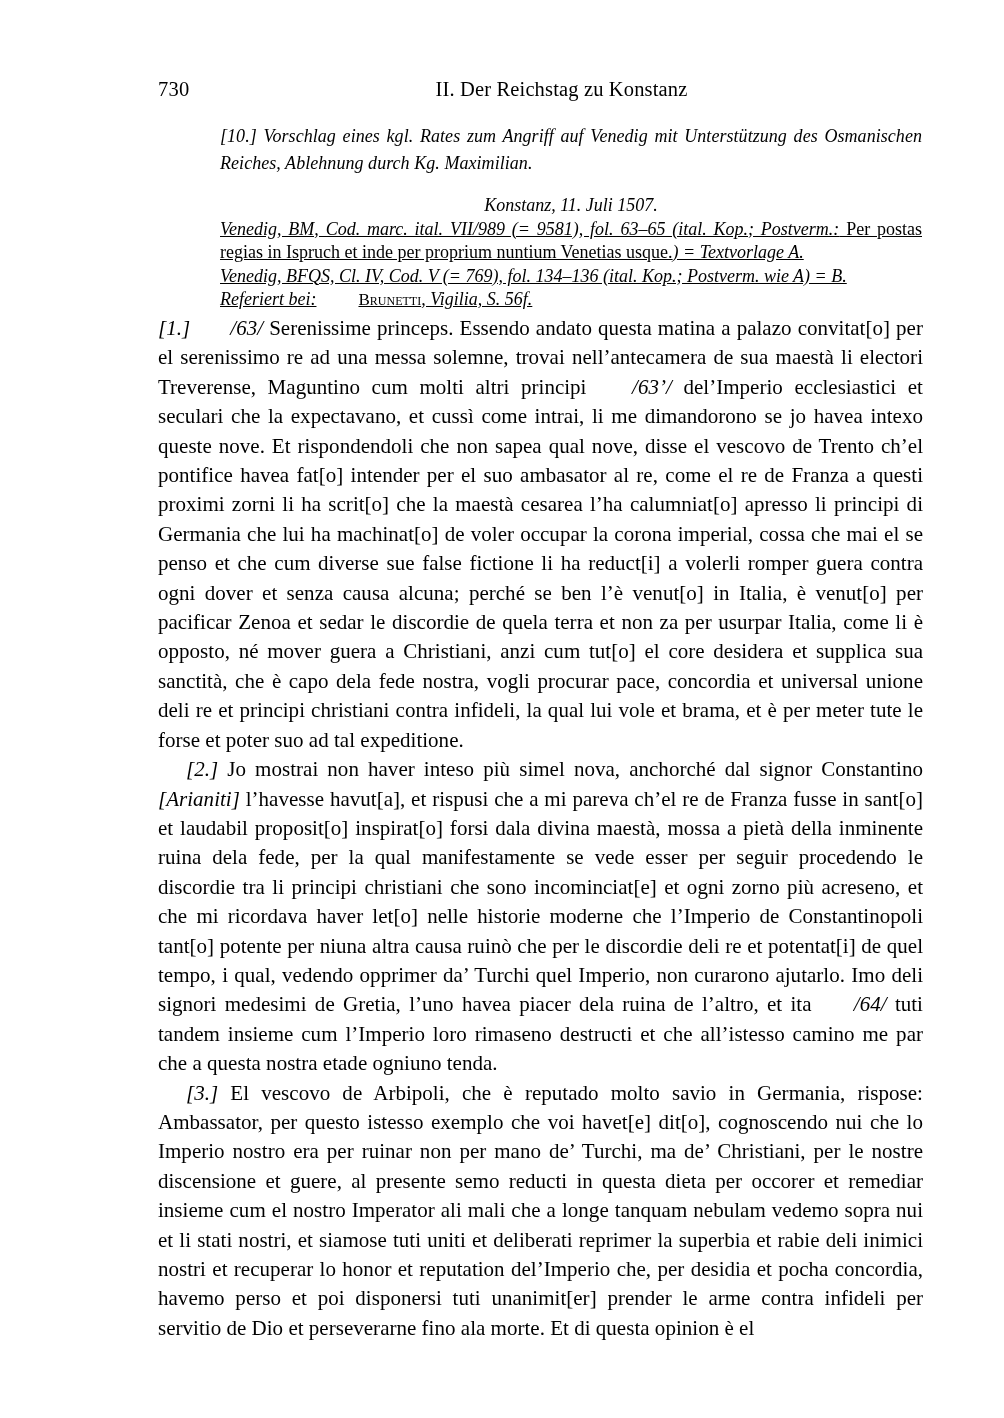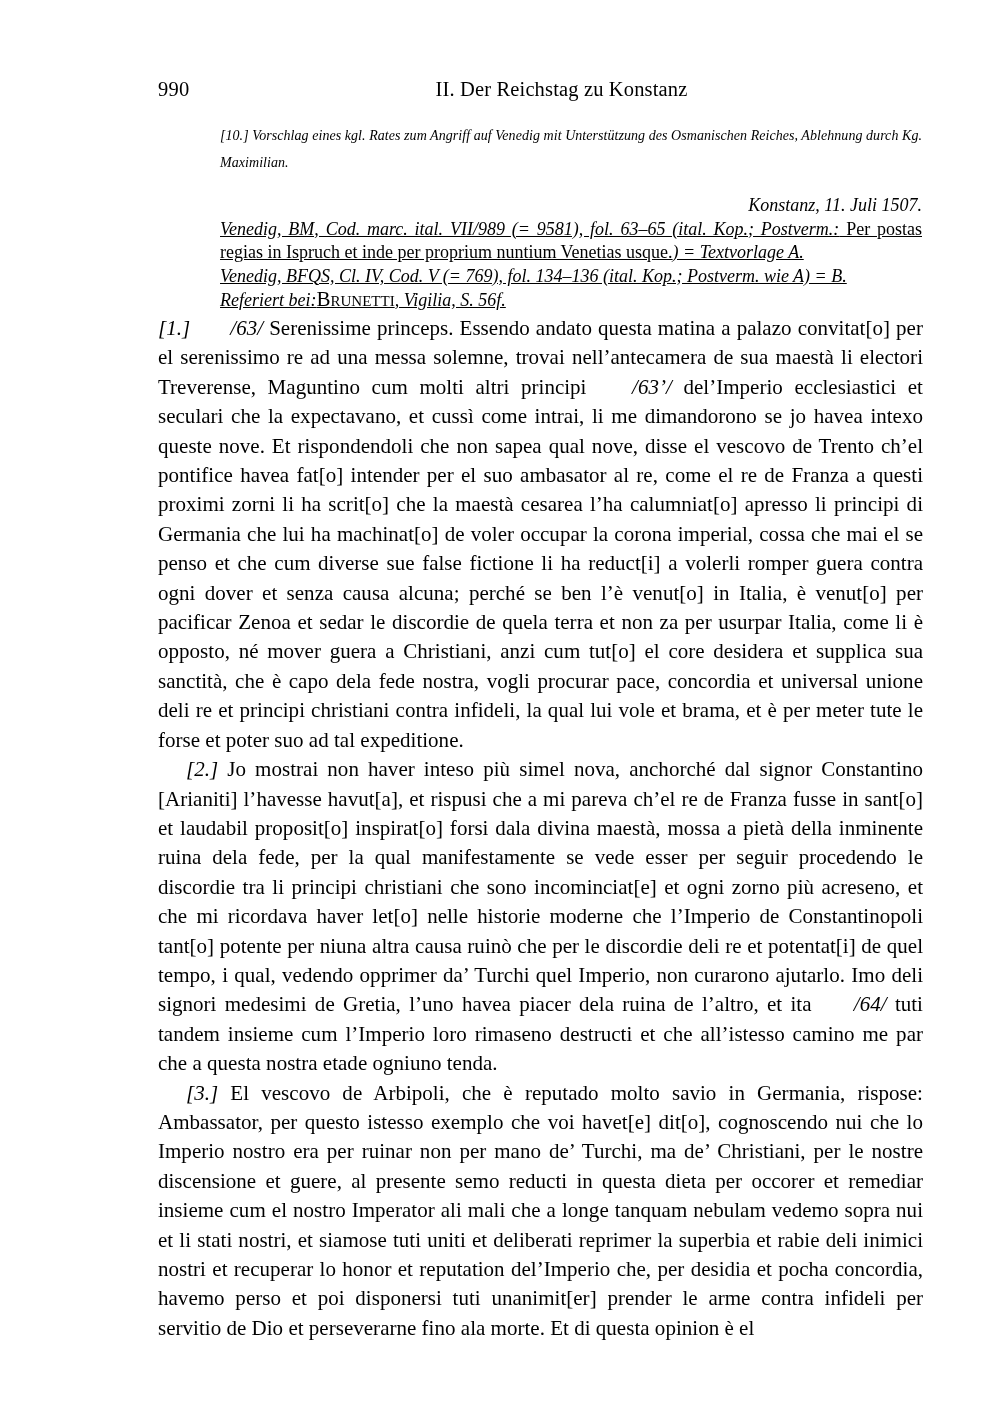--- a/index.html
+++ b/index.html
@@ -48,50 +48,51 @@
 
   
   .doc-head {
     position: absolute;
     left: 220px;
     top: 123px;
     width: 702px;
   }
   .doc-title {
     font-style: italic;
-    font-size: 14px;
+    font-size: 18px;
     line-height: 26.5px;
     text-align: justify;
     text-align-last: left;
     margin: 0;
     letter-spacing: 0.05px;
   }
   .doc-date {
     font-style: italic;
     font-size: 18px;
     line-height: 23.5px;
     margin: 18px 0 0 0;
-    text-align: right;
+    text-align: center;
   }
   .doc-source {
     font-style: italic;
     font-size: 18px;
     line-height: 23.5px;
     margin: 0;
     text-align: justify;
     text-align-last: left;
     text-decoration: underline;
   }
   .roman {
     font-style: normal;
   }
   .smallcaps {
     font-style: normal;
     font-variant: small-caps;
-    font-size: 21px;
+    font-size: 17px;
+    margin-left: 42px;
   }
 
   
   .body-text {
     position: absolute;
     left: 158px;
     top: 314px;
     width: 765px;
   }
   .para {
@@ -108,29 +109,30 @@
     text-indent: 0;
   }
   .marker {
     font-style: italic;
   }
   .folio {
     font-style: italic;
     margin-left: 34px;
   }
   .ital {
+    font-style: italic;
   }
 </style>
 </head>
 <body>
 
 <div class="page">
 
   <div class="running-head">
-    <span class="folio-number">990</span>
+    <span class="folio-number">730</span>
     <span class="head-title">II. Der Reichstag zu Konstanz</span>
   </div>
 
   <div class="doc-head">
     <p class="doc-title">[10.] Vorschlag eines kgl. Rates zum Angriff auf Venedig mit Unterstützung des Osmanischen Reiches, Ablehnung durch Kg. Maximilian.</p>
     <p class="doc-date">Konstanz, 11. Juli 1507.</p>
     <p class="doc-source"><span>Venedig, BM, Cod. marc. ital. VII/989 (= 9581), fol. 63–65 (ital. Kop.; Postverm.:</span><span class="roman"> Per postas regias in Ispruch et inde per proprium nuntium Venetias usque.</span><span>) = Textvorlage A.</span><br><span>Venedig, BFQS, Cl. IV, Cod. V (= 769), fol. 134–136 (ital. Kop.; Postverm. wie A) = B.</span><br><span>Referiert bei:</span><span class="smallcaps">Brunetti</span><span>, Vigilia, S. 56f.</span></p>
   </div>
 
   <div class="body-text">

